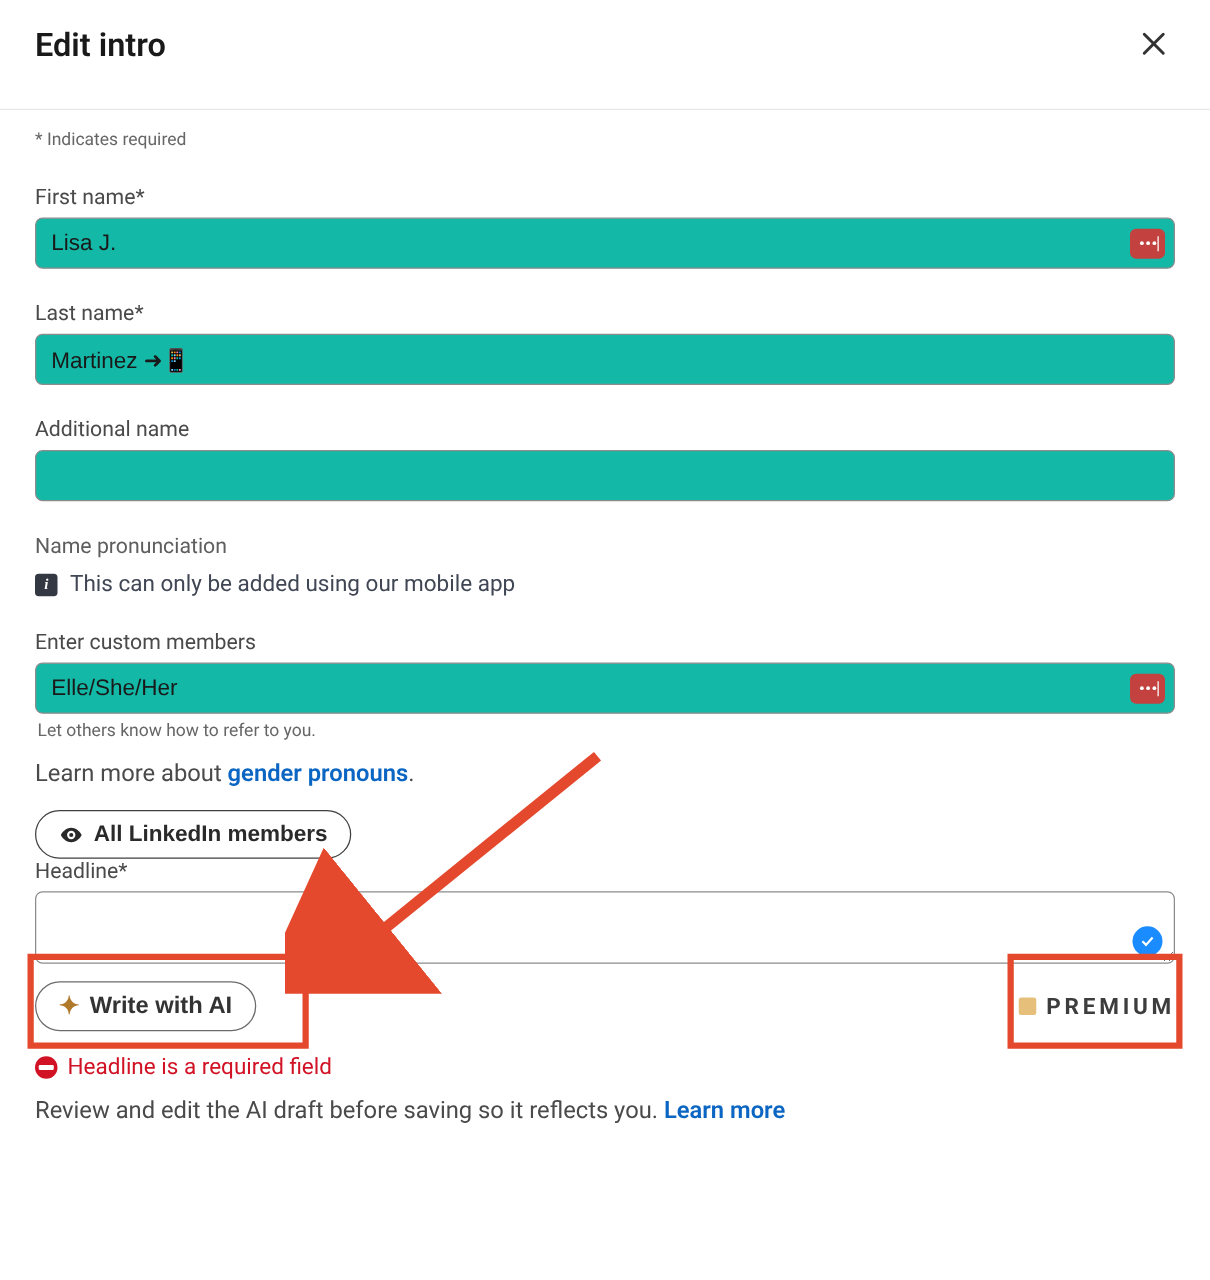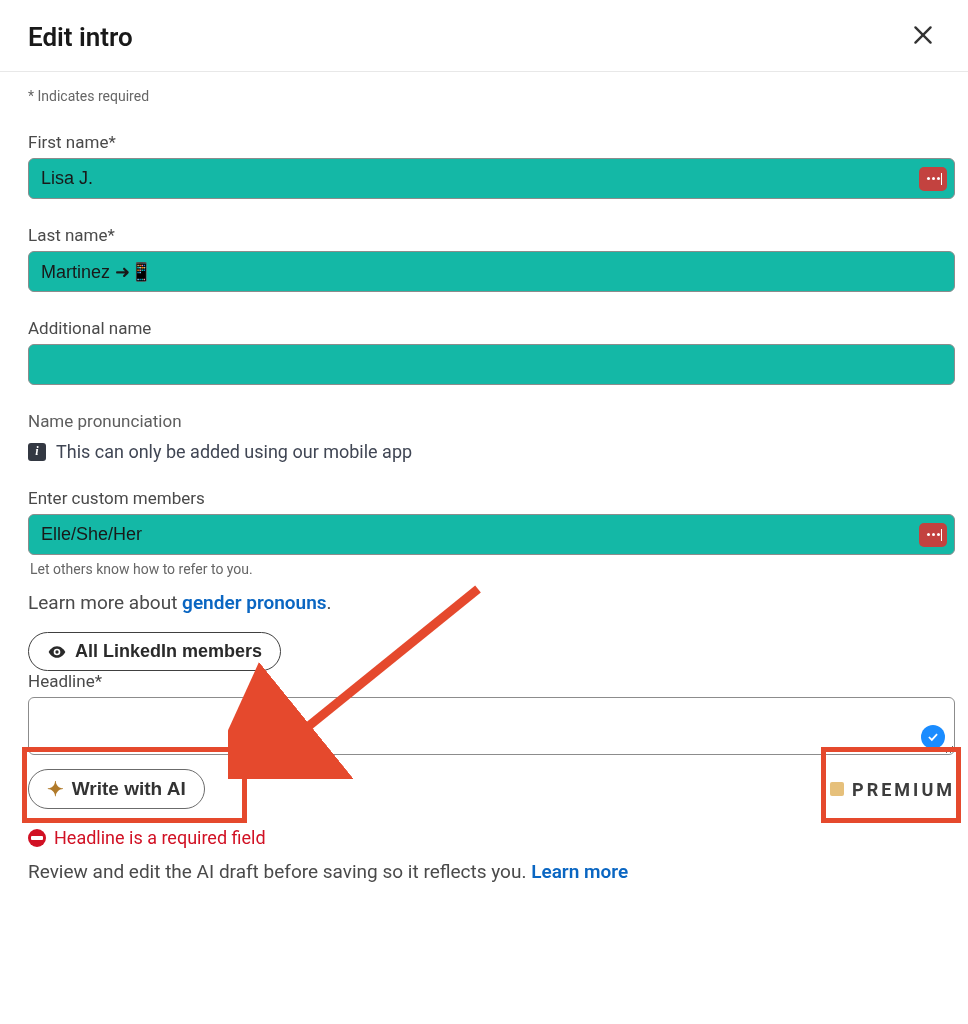--- a/index.html
+++ b/index.html
@@ -20,39 +20,39 @@
     background: #fff;
     width: 968px;
   }
   .modal {
     padding: 0 0 30px 0;
   }
   .modal-header {
     display: flex;
     align-items: center;
     justify-content: space-between;
-    padding: 18px 28px 16px 28px;
+    padding: 18px 28px 32px 28px;
     border-bottom: 1px solid #e8e8e8;
     gap: 28px;
   }
   .modal-title {
     font-size: 26px;
     font-weight: 600;
     margin: 0;
   }
   .close-btn {
     background: none;
     border: none;
     padding: 4px;
     cursor: pointer;
     color: #333;
   }
   .close-btn svg { width: 26px; height: 26px; }
   .modal-body {
-    padding: 16px 13px 0 28px;
+    padding: 16px 28px 0 28px;
   }
   .required-note {
     font-size: 14px;
     color: var(--muted);
     margin: 0 0 28px 0;
   }
   .field {
     margin-bottom: 26px;
   }
   .field-label {

